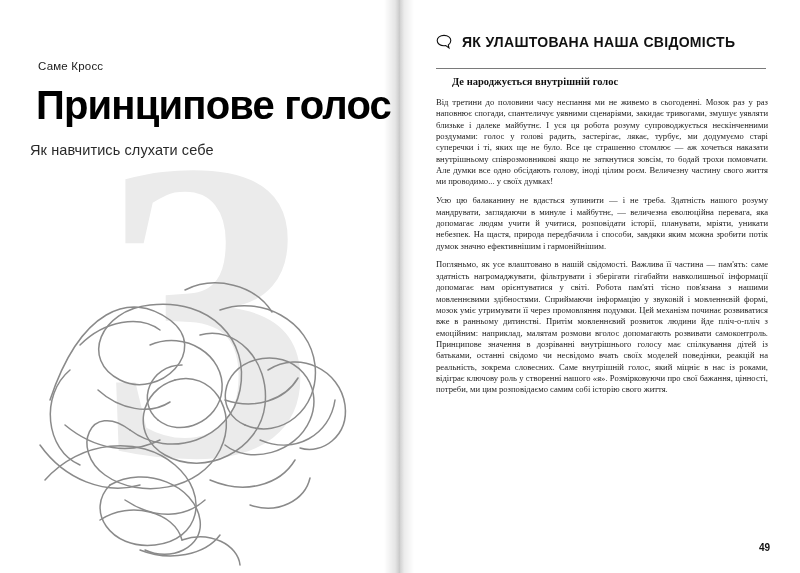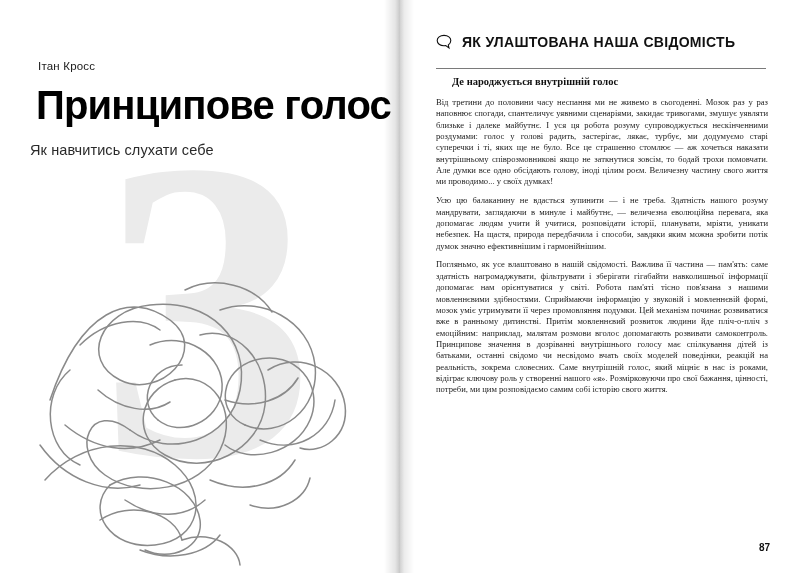--- a/index.html
+++ b/index.html
@@ -170,21 +170,21 @@
 </head>
 <body>
 
 <div class="spread">
 
   <div class="page-left">
     <div class="left-inner">
 
       <div class="ghost-numeral">3</div>
 
-      <div class="author">Ітан Кросс</div>
+      <div class="author">Саме Кросс</div>
 
       <div class="book-title">Принципове голос</div>
 
       <div class="subtitle">Як навчитись слухати себе</div>
 
       <svg class="scribble" viewBox="0 0 390 320">
         <g fill="none" stroke="#8a8a8a" stroke-width="1.5" stroke-linecap="round" stroke-linejoin="round">
           <path d="M40 150 C 70 60, 120 40, 160 70 C 200 100, 150 150, 110 130 C 70 110, 90 60, 140 55 C 200 48, 240 90, 230 140 C 220 190, 160 210, 120 180"></path>
           <path d="M120 180 C 80 150, 60 200, 95 225 C 130 250, 190 240, 210 200 C 230 160, 200 120, 165 130"></path>
           <path d="M165 130 C 130 140, 120 185, 155 205 C 195 228, 250 200, 255 155 C 260 110, 225 75, 190 85"></path>
@@ -229,16 +229,16 @@
     <div class="chapter-rule"></div>
 
     <div class="section-head">Де народжується внутрішній голос</div>
 
     <div class="body-col">
       <p>Від третини до половини часу неспання ми не живемо в сьогоденні. Мозок раз у раз наповнює спогади, спантеличує уявними сценаріями, закидає тривогами, змушує уявляти близьке і далеке майбутнє. І уся ця робота розуму супроводжується нескінченними роздумами: голос у голові радить, застерігає, лякає, турбує, ми додумуємо старі суперечки і ті, яких ще не було. Все це страшенно стомлює — аж хочеться наказати внутрішньому співрозмовникові якщо не заткнутися зовсім, то бодай трохи помовчати. Але думки все одно обсідають голову, іноді цілим роєм. Величезну частину свого життя ми проводимо... у своїх думках!</p>
       <p>Усю цю балаканину не вдасться зупинити — і не треба. Здатність нашого розуму мандрувати, заглядаючи в минуле і майбутнє, — величезна еволюційна перевага, яка допомагає людям учити й учитися, розповідати історії, планувати, мріяти, уникати небезпек. На щастя, природа передбачила і способи, завдяки яким можна зробити потік думок значно ефективнішим і гармонійнішим.</p>
       <p>Погляньмо, як усе влаштовано в нашій свідомості. Важлива її частина — пам'ять: саме здатність нагромаджувати, фільтрувати і зберігати гігабайти навколишньої інформації допомагає нам орієнтуватися у світі. Робота пам'яті тісно пов'язана з нашими мовленнєвими здібностями. Сприймаючи інформацію у звуковій і мовленнєвій формі, мозок уміє утримувати її через промовляння подумки. Цей механізм починає розвиватися вже в ранньому дитинстві. Притім мовленнєвий розвиток людини йде пліч-о-пліч з емоційним: наприклад, малятам розмови вголос допомагають розвивати самоконтроль. Принципове значення в дозріванні внутрішнього голосу має спілкування дітей із батьками, останні свідомо чи несвідомо вчать своїх моделей поведінки, реакцій на реальність, зокрема словесних. Саме внутрішній голос, який міцніє в нас із роками, відіграє ключову роль у створенні нашого «я». Розмірковуючи про свої бажання, цінності, потреби, ми цим розповідаємо самим собі історію свого життя.</p>
     </div>
 
-    <div class="folio">87</div>
+    <div class="folio">49</div>
   </div>
 
 </div>
 
 </body></html>

